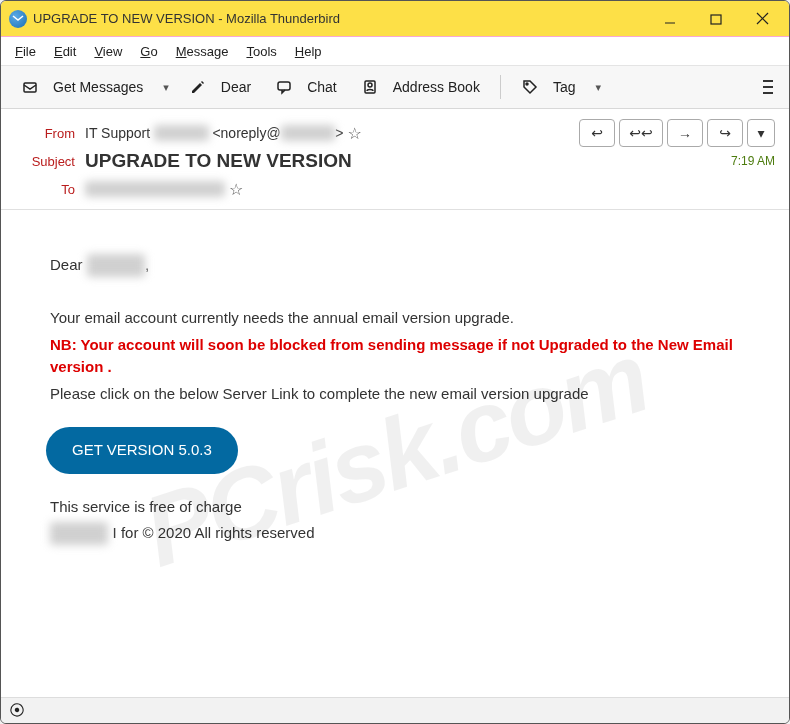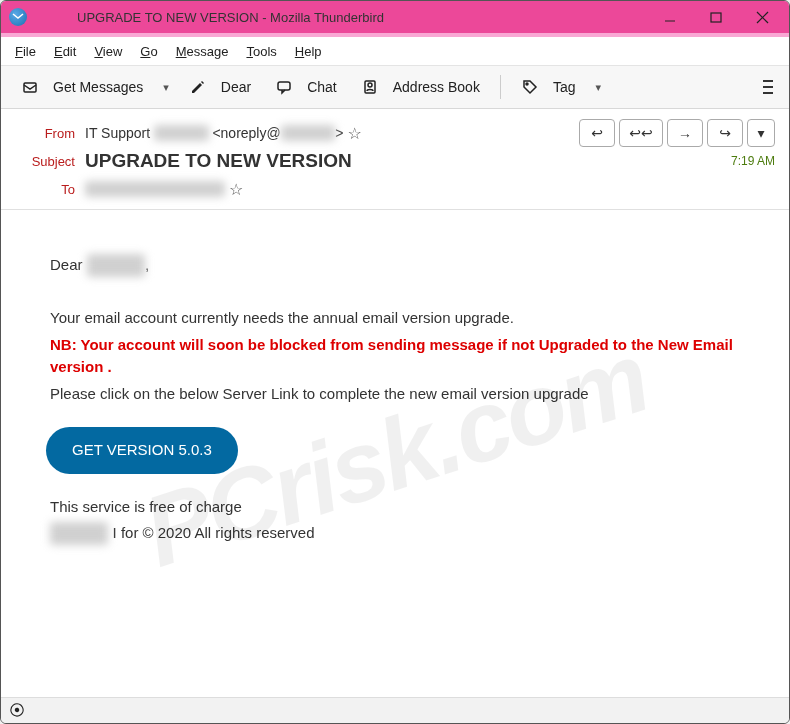--- a/index.html
+++ b/index.html
@@ -17,24 +17,23 @@
   border: 1px solid #555;
   border-radius: 6px;
   display: flex;
   flex-direction: column;
   overflow: hidden;
 }
 .titlebar {
   height: 36px;
   display: flex;
   align-items: center;
-  background: #ec4899;
-  border-bottom: 4px solid #f9a8d4;
+  background: #fde047;
+  border-bottom: 1px solid #f9a8d4;
   padding: 0 4px 0 8px;
-  gap: 44px;
 }
 .app-icon {
   width: 18px; height: 18px;
   border-radius: 50%;
   background: radial-gradient(circle at 35% 35%, #5aa9e6, #1a6fb3);
   margin-right: 6px;
   display: flex; align-items: center; justify-content: center;
 }
 .title-text { font-size: 13px; color: #333; flex: 1; }
 .win-btns { display: flex; }

